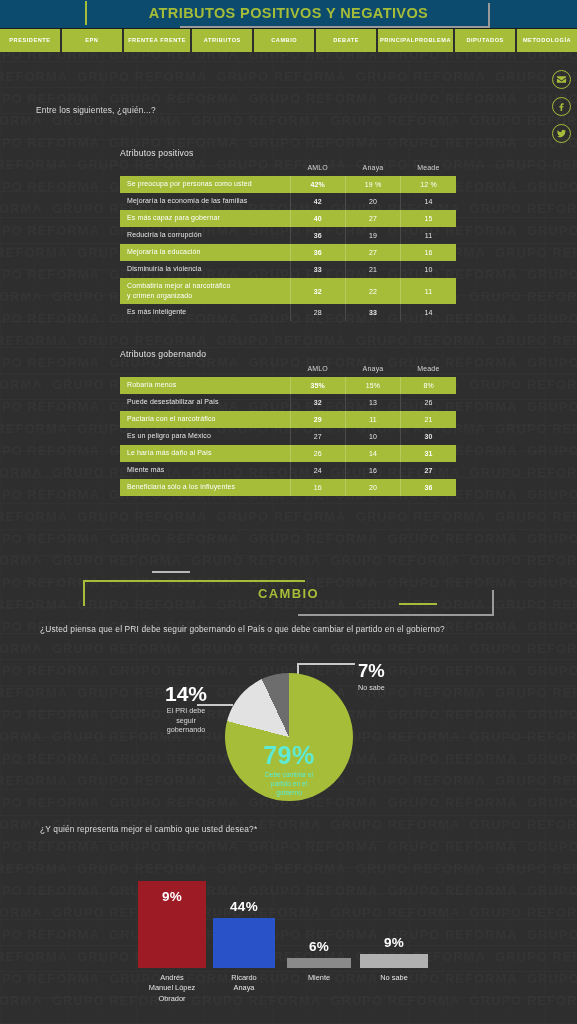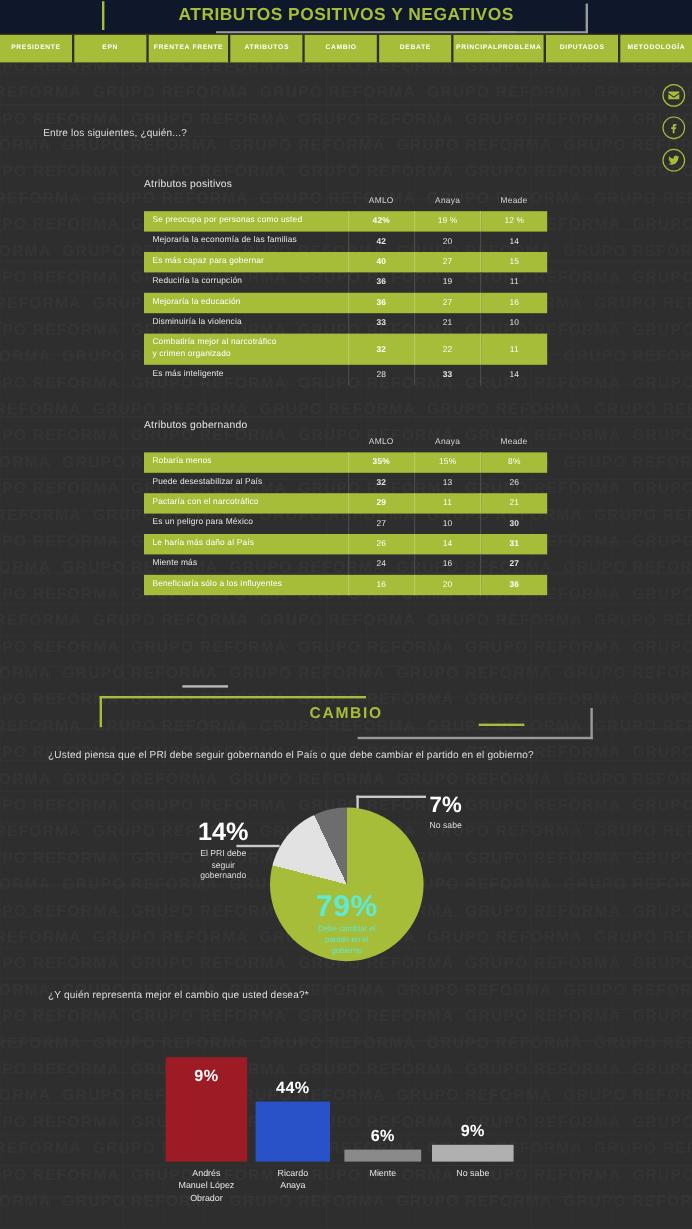--- a/index.html
+++ b/index.html
@@ -24,21 +24,21 @@
     position:absolute; inset:0; z-index:0; pointer-events:none;
     color:#3a3a3a; font-weight:bold; font-size:13px; letter-spacing:1px;
     line-height:22px; white-space:nowrap; overflow:hidden;
     opacity:.55;
   }
   .wm-text div { transform:translateX(-30px); }
 
   
   .header {
     position:relative; height:28px; z-index:3;
-    background:#0f172a;
+    background:#0c4a6e;
   }
   .header-title {
     position:absolute; left:0; right:0; top:5px;
     text-align:center;
     color:#a5bd38; font-size:14.5px; font-weight:bold; letter-spacing:.4px;
   }
   .hdr-green-bar {
     position:absolute; left:85px; top:1px; width:2px; height:24px;
     background:#a5bd38;
   }

